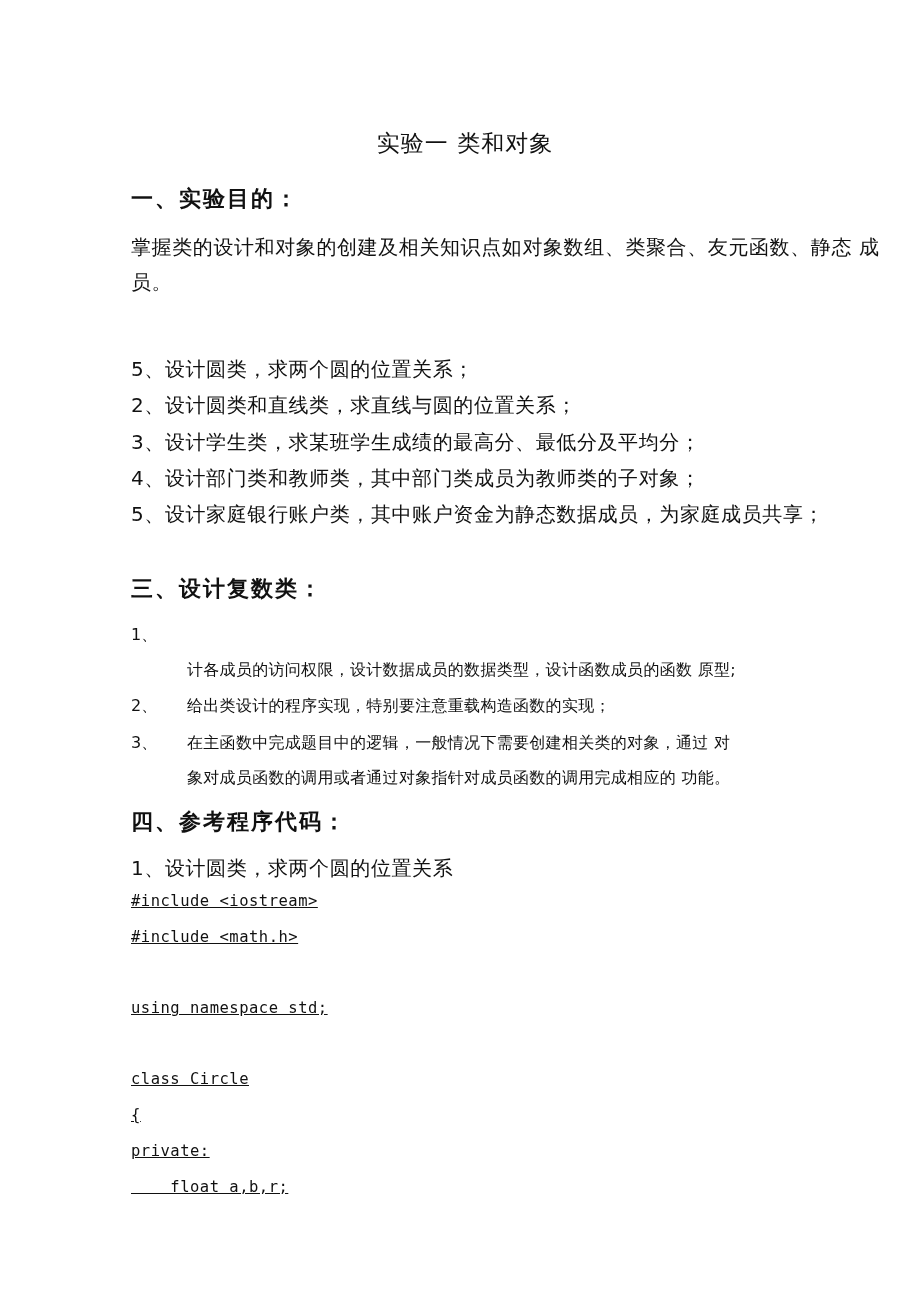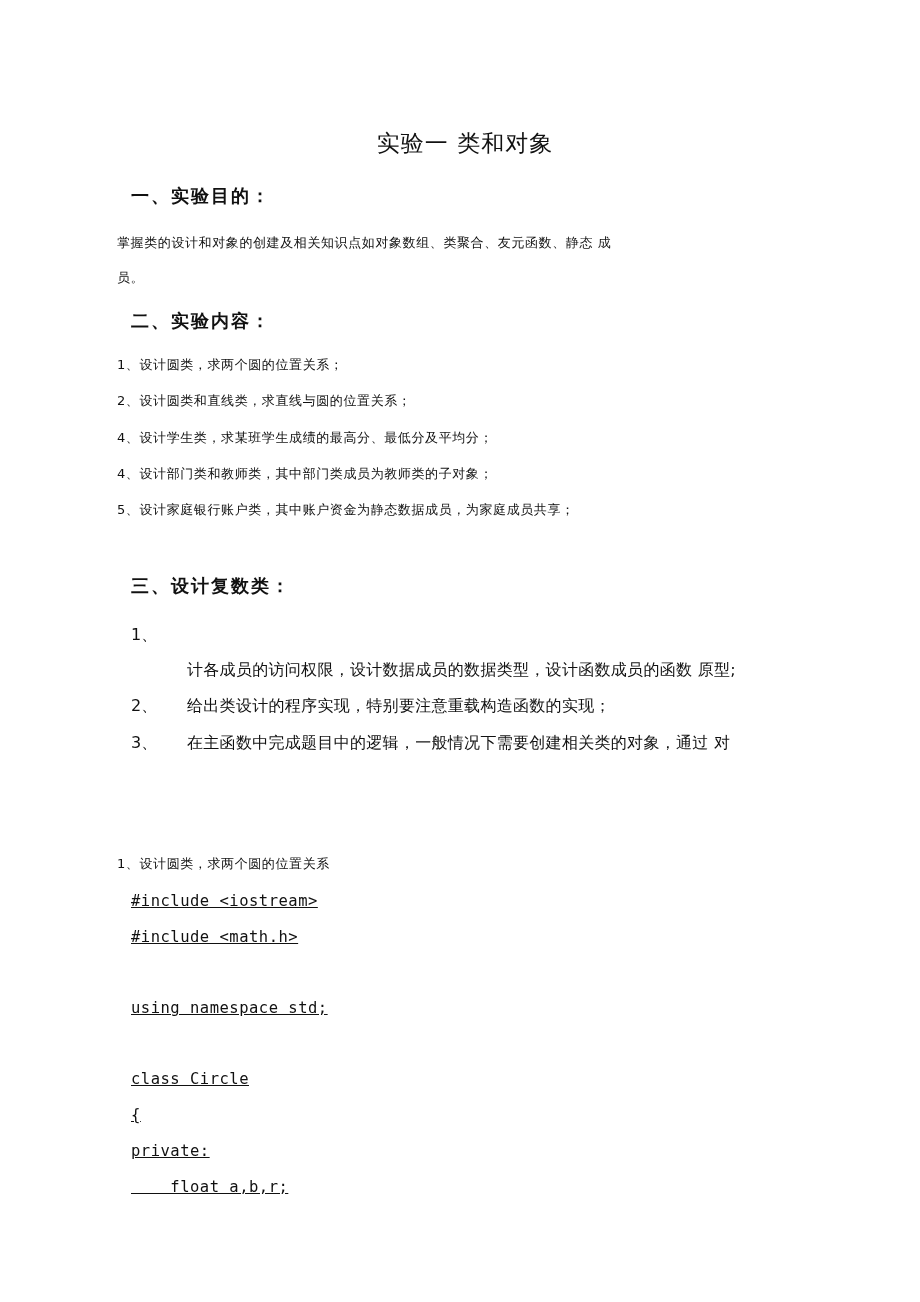--- a/index.html
+++ b/index.html
@@ -1,51 +1,52 @@
 <!DOCTYPE html>
 <html><head>
 <meta charset="utf-8">
 <style>
   html, body { margin: 0; padding: 0; background: #ffffff; }
   body { width: 920px; height: 1302px; position: relative; overflow: hidden;
          font-family: "DejaVu Sans", sans-serif; color: #111; }
   .page { position: absolute; left: 0; top: 0; width: 920px; height: 1302px; margin-top: 36px; }
   .abs { position: absolute; white-space: nowrap; }
   .title { left: 0; width: 930px; text-align: center; top: 92px; font-size: 23px; letter-spacing: 1px; }
-  .h { left: 131px; font-size: 18px; font-weight: bold; letter-spacing: 2px; }
-  .p { left: 117px; font-size: 13px; letter-spacing: 0.6px; text-align: center; }
+  .h { left: 131px; font-size: 22px; font-weight: bold; letter-spacing: 2px; }
+  .p { left: 131px; font-size: 20px; letter-spacing: 0.6px; text-align: center; }
   .num { left: 131px; font-size: 16px; }
   .step { left: 187px; font-size: 16px; letter-spacing: 0.3px; }
   .code { left: 131px; font-family: "DejaVu Sans Mono", monospace; font-size: 15.5px; letter-spacing: 0.5px; text-decoration: underline; }
 </style>
 </head>
 <body>
 
 <div class="page">
   <div class="abs title">实验一  类和对象</div>
 
   <div class="abs h" style="top:148px">一、实验目的：</div>
   <div class="abs p" style="top:198px">掌握类的设计和对象的创建及相关知识点如对象数组、类聚合、友元函数、静态 成</div>
   <div class="abs p" style="top:233px">员。</div>
 
-  <div class="abs h" style="top:273px">二、实验内容：</div>
-  <div class="abs p" style="top:320px">1、设计圆类，求两个圆的位置关系；</div>
+  <div class="abs p" style="top:320px">5、设计圆类，求两个圆的位置关系；</div>
   <div class="abs p" style="top:356px">2、设计圆类和直线类，求直线与圆的位置关系；</div>
-  <div class="abs p" style="top:393px">4、设计学生类，求某班学生成绩的最高分、最低分及平均分；</div>
+  <div class="abs p" style="top:393px">3、设计学生类，求某班学生成绩的最高分、最低分及平均分；</div>
   <div class="abs p" style="top:429px">4、设计部门类和教师类，其中部门类成员为教师类的子对象；</div>
   <div class="abs p" style="top:465px">5、设计家庭银行账户类，其中账户资金为静态数据成员，为家庭成员共享；</div>
 
   <div class="abs h" style="top:538px">三、设计复数类：</div>
   <div class="abs num" style="top:589px">1、</div>
   <div class="abs step" style="top:624px">计各成员的访问权限，设计数据成员的数据类型，设计函数成员的函数 原型;</div>
   <div class="abs num" style="top:660px">2、</div>
   <div class="abs step" style="top:660px">给出类设计的程序实现，特别要注意重载构造函数的实现；</div>
   <div class="abs num" style="top:697px">3、</div>
   <div class="abs step" style="top:697px">在主函数中完成题目中的逻辑，一般情况下需要创建相关类的对象，通过 对</div>
+  <div class="abs step" style="top:732px">象对成员函数的调用或者通过对象指针对成员函数的调用完成相应的   功能。</div>
 
+  <div class="abs h" style="top:771px">四、参考程序代码：</div>
   <div class="abs p" style="top:819px">1、设计圆类，求两个圆的位置关系</div>
   <div class="abs code" style="top:856px">#include &lt;iostream&gt;</div>
   <div class="abs code" style="top:892px">#include &lt;math.h&gt;</div>
   <div class="abs code" style="top:963px">using namespace std;</div>
   <div class="abs code" style="top:1034px">class Circle</div>
   <div class="abs code" style="top:1070px">{</div>
   <div class="abs code" style="top:1106px">private:</div>
   <div class="abs code" style="top:1142px; white-space:pre">    float a,b,r;</div>
 </div>
 

